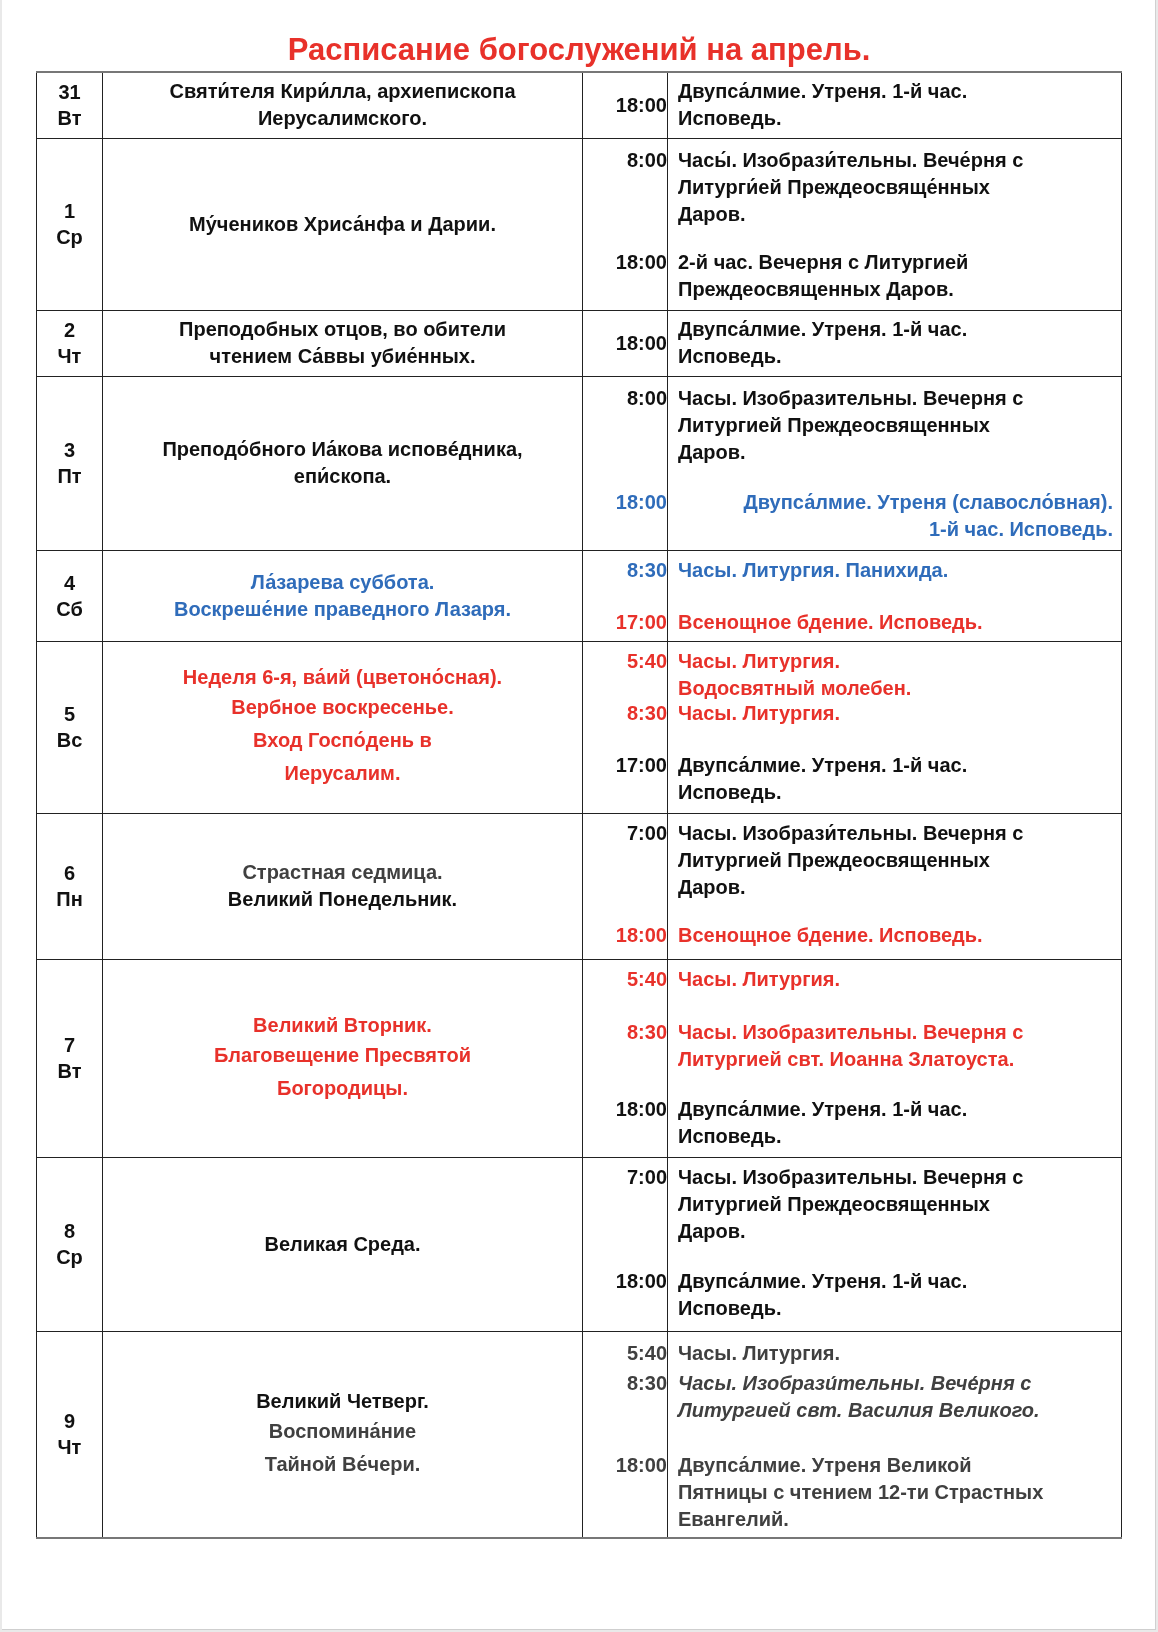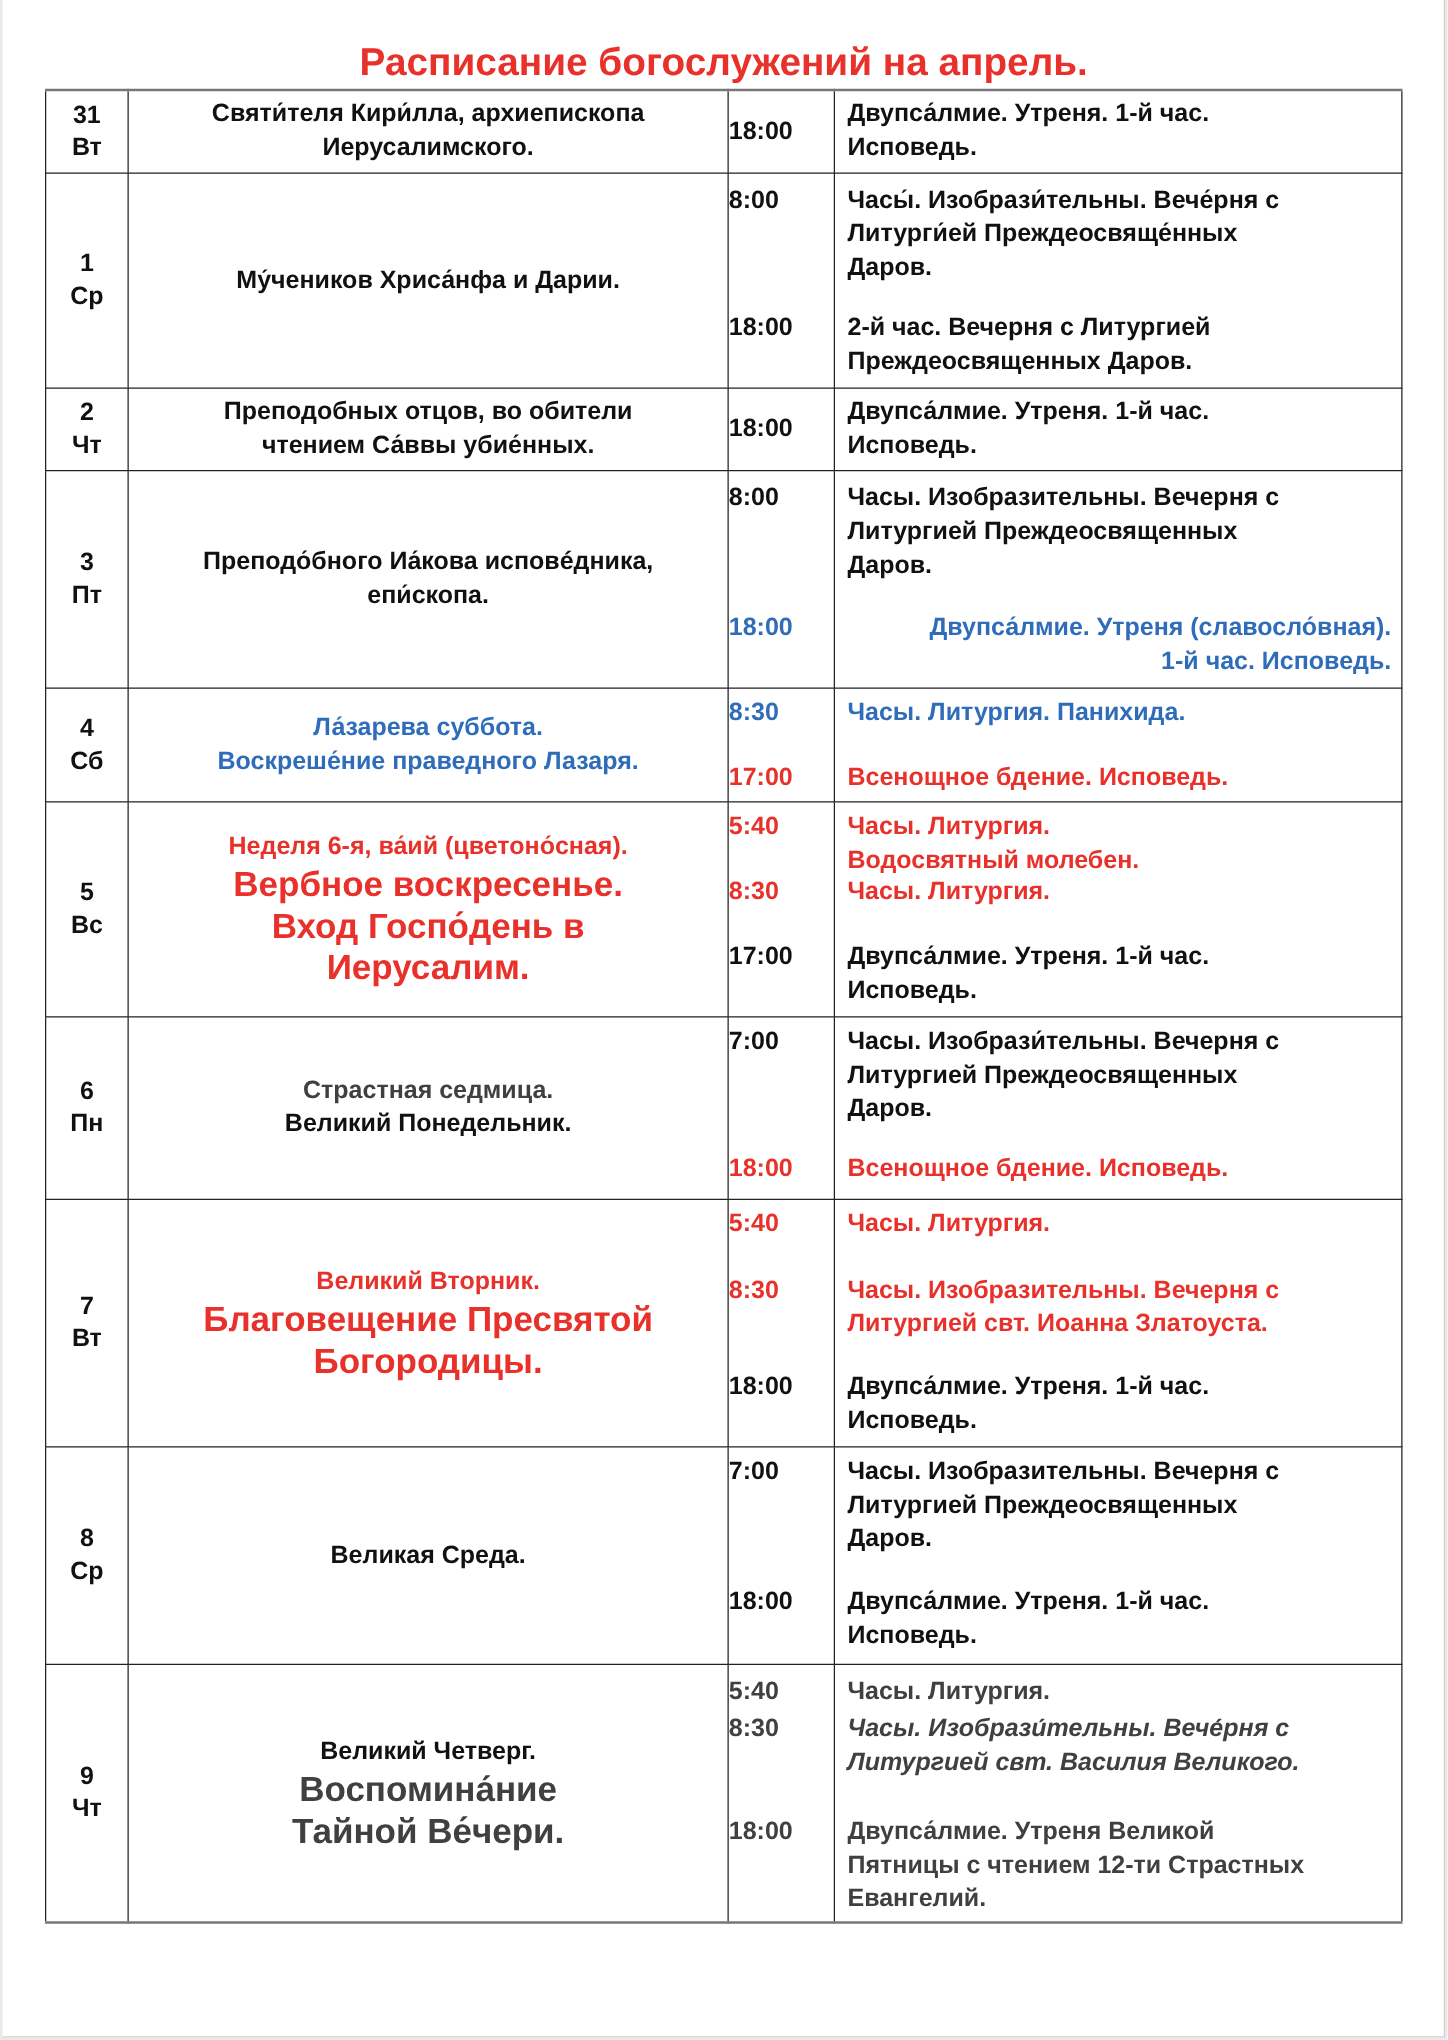--- a/index.html
+++ b/index.html
@@ -23,24 +23,24 @@
   table.sched td {
     border:1px solid #222; vertical-align:middle; padding:0;
     font-weight:bold; color:#111;
   }
   col.c-date { width:66px; }
   col.c-title { width:480px; }
   col.c-time { width:85px; }
   col.c-svc { width:454px; }
   .date { text-align:center; font-size:20px; line-height:26px; }
   .feast { text-align:center; font-size:20px; line-height:27px; padding:0 6px !important; }
-  .feast .big { font-size:28px; line-height:33px; display:block; }
+  .feast .big { font-size:20px; line-height:33px; display:block; }
   .feast .line { display:block; }
   td.times, td.svcs { vertical-align:top; }
-  .t { text-align:left; font-size:20px; line-height:26px; }
+  .t { text-align:right; font-size:20px; line-height:26px; }
   .s { font-size:20px; line-height:27px; padding-left:10px; padding-right:6px; }
   .black { color:#111; }
   .red { color:#e8312a; }
   .blue { color:#2f6cba; }
   .purple { color:#404040; }
   .cell-inner { position:relative; }
 </style>
 </head>
 <body>
 

